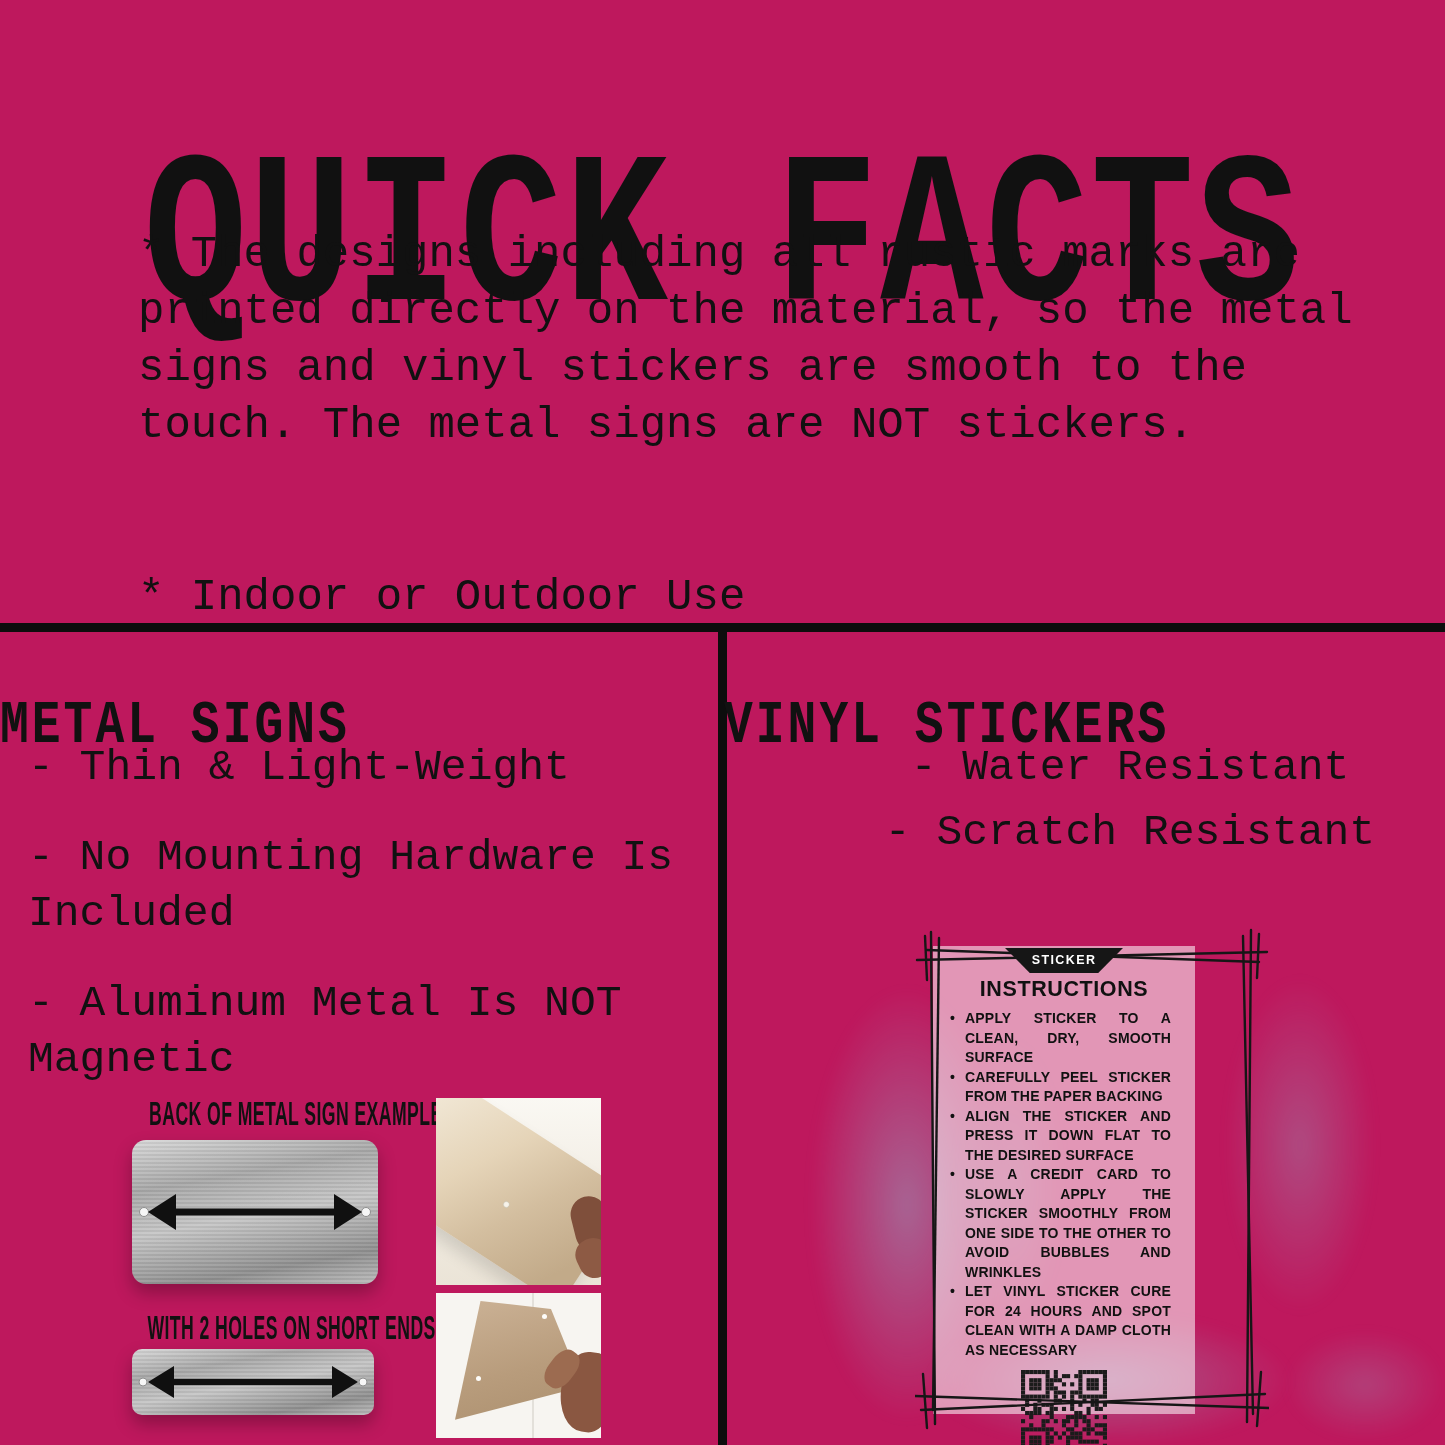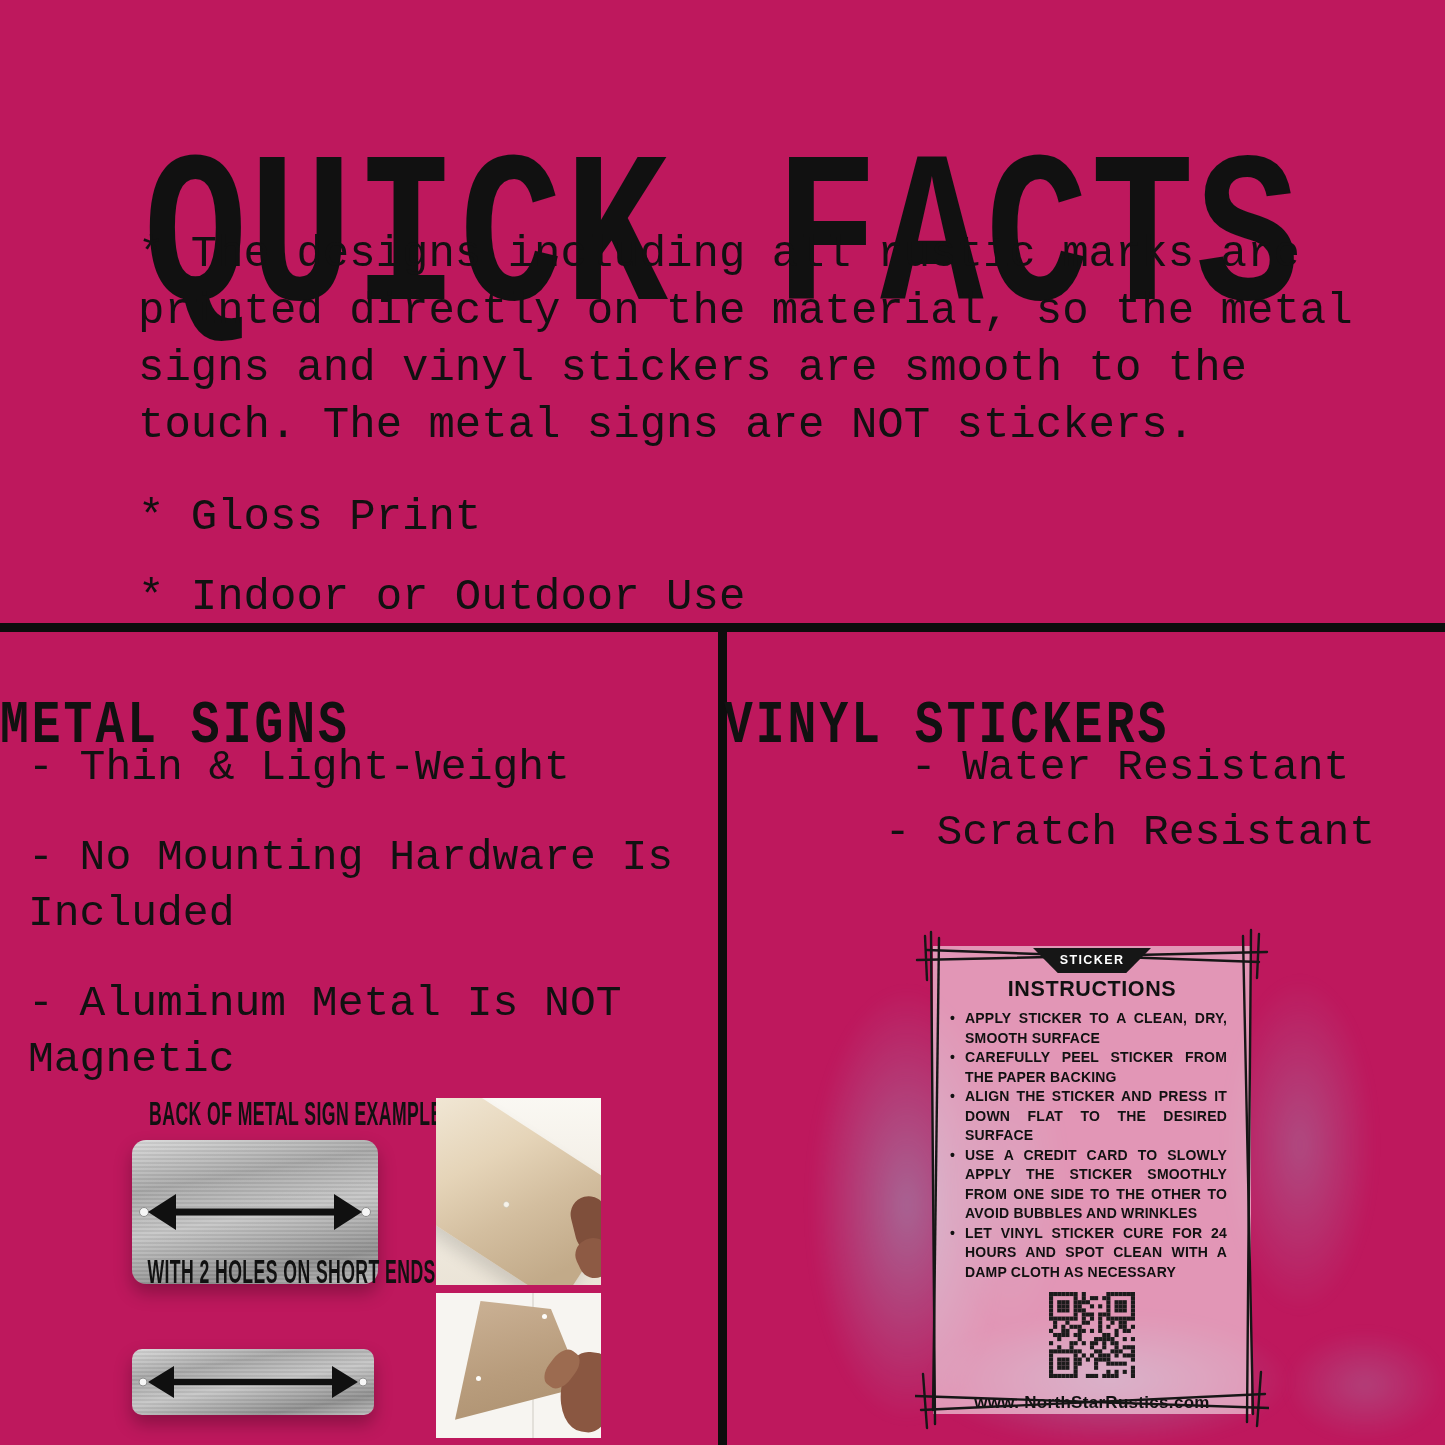--- a/index.html
+++ b/index.html
@@ -33,21 +33,21 @@
   .bullets{font-size:43px;line-height:56px;}
   .left-bullets{left:28px;top:740px;width:685px;}
   .right-bullets{left:820px;top:740px;width:620px;text-align:center;}
   .left-bullets .bullet{margin-bottom:34px;}
   .right-bullets .bullet{margin-bottom:9px;}
 
   
   .caption{left:120px;width:270px;text-align:center;font-weight:700;font-size:21px;letter-spacing:.5px;font-family:"Liberation Sans","DejaVu Sans",sans-serif;white-space:nowrap;}
   .caption .cstretch{display:inline-block;transform:scale(.84,1.62);transform-origin:center top;}
   .caption1{top:1094px;}
-  .caption2{top:1252px;}
+  .caption2{top:1308px;}
 
   
   .plate{background:
       repeating-linear-gradient(180deg, rgba(255,255,255,.07) 0 2px, rgba(0,0,0,.05) 2px 4px),
       linear-gradient(170deg,#d8d8d8 0%,#a8a8a8 28%,#c6c6c6 52%,#8f8f8f 82%,#bdbdbd 100%);
     border-radius:14px;box-shadow:0 9px 18px rgba(0,0,0,.28);}
   .plate1{left:132px;top:1140px;width:246px;height:144px;}
   .plate2{left:132px;top:1349px;width:242px;height:66px;border-radius:10px;}
   .plate svg{display:block;width:100%;height:100%;}
 
@@ -72,21 +72,21 @@
 
   
   .blob{border-radius:50%;filter:blur(7px);}
   .blob1{left:812px;top:990px;width:190px;height:430px;background:radial-gradient(ellipse at center,rgba(137,206,223,.42),rgba(137,206,223,0) 72%);}
   .blob2{left:1225px;top:975px;width:150px;height:340px;background:radial-gradient(ellipse at center,rgba(137,206,223,.28),rgba(137,206,223,0) 70%);}
   .blob3{left:930px;top:1315px;width:360px;height:130px;background:radial-gradient(ellipse at center,rgba(137,206,223,.34),rgba(137,206,223,0) 72%);}
   .blob4{left:1285px;top:1330px;width:160px;height:110px;background:radial-gradient(ellipse at center,rgba(137,206,223,.22),rgba(137,206,223,0) 70%);}
   .blob5{left:955px;top:1035px;width:110px;height:300px;background:radial-gradient(ellipse at center,rgba(137,206,223,.16),rgba(137,206,223,0) 70%);}
 
   
-  .card{left:933px;top:946px;width:318px;height:468px;background:rgba(255,255,255,.55);}
+  .card{left:933px;top:946px;width:262px;height:468px;background:rgba(255,255,255,.55);}
   .sketch{position:absolute;left:-18px;top:-18px;width:354px;height:504px;pointer-events:none;}
   .sketch line{stroke:#161616;stroke-width:2.4;stroke-linecap:round;}
   .banner{position:absolute;top:2px;left:50%;transform:translateX(-50%);width:118px;height:25px;background:#161616;
     clip-path:polygon(0 0,100% 0,79% 100%,21% 100%);color:#fff;text-align:center;line-height:24px;
     font-size:12.5px;font-weight:700;letter-spacing:1.4px;}
   .card-title{margin-top:31px;text-align:center;font-weight:700;font-size:21.5px;letter-spacing:.6px;}
   .steps{list-style:none;margin:7px 0 0 0;padding:0 24px 0 32px;}
   .steps li{position:relative;font-size:14px;font-weight:700;line-height:19.5px;text-align:justify;letter-spacing:.2px;}
   .steps li:before{content:"\2022";position:absolute;left:-15px;top:0;}
   .qr{display:block;margin:10px auto 0 auto;width:86px;height:86px;}
@@ -97,21 +97,20 @@
 <body>
 
 <div id="canvas">
 
   <h1 class="abs mono title"><span class="stretch">QUICK FACTS</span></h1>
 
   <div class="abs mono fact fact1 pre">* The designs including all rustic marks are
 printed directly on the material, so the metal
 signs and vinyl stickers are smooth to the
 touch. The metal signs are NOT stickers.</div>
-  <div class="abs mono fact fact2 pre">* Gloss Print</div>
   <div class="abs mono fact fact3 pre">* Indoor or Outdoor Use</div>
 
   <div class="abs hdiv"></div>
   <div class="abs vdiv"></div>
 
   <h2 class="abs mono col-heading left-heading"><span class="stretch">METAL SIGNS</span></h2>
   <div class="abs mono bullets left-bullets">
     <div class="bullet pre">- Thin &amp; Light-Weight</div>
     <div class="bullet pre">- No Mounting Hardware Is
 Included</div>

